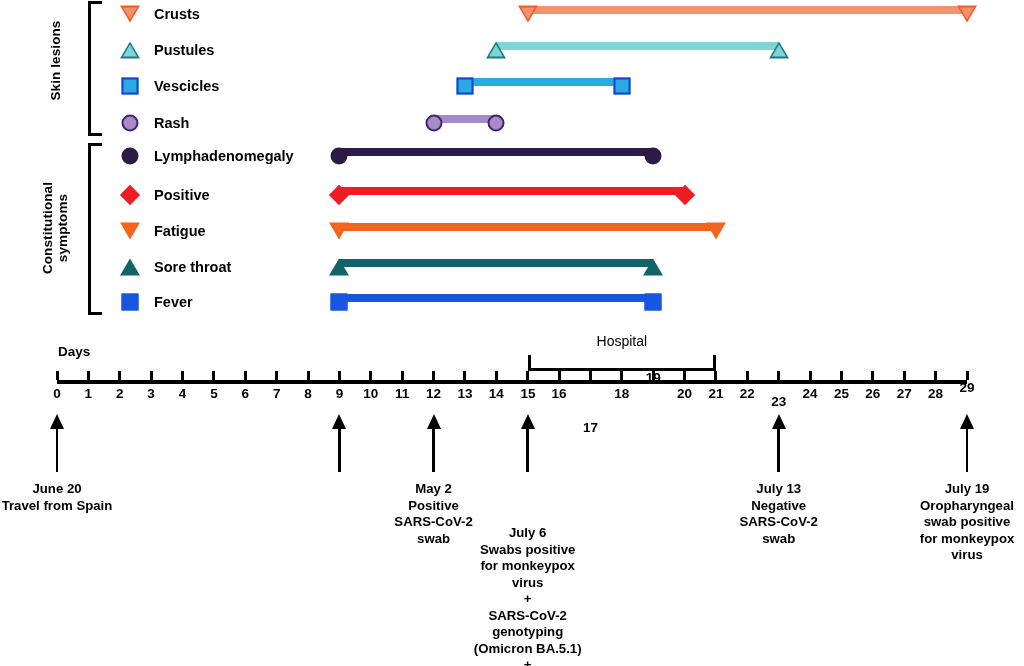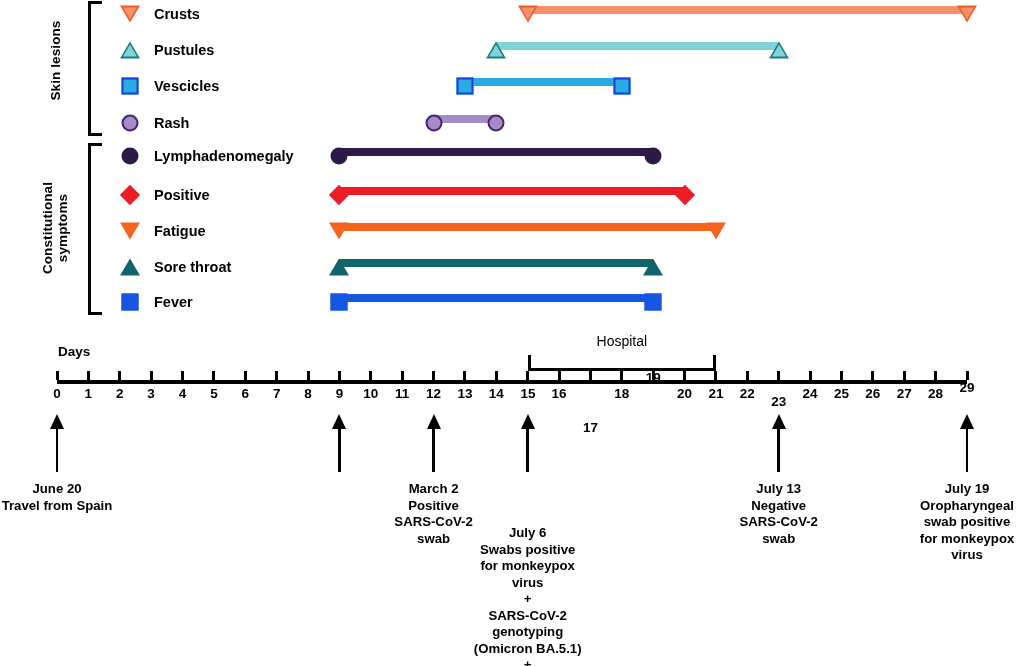--- a/index.html
+++ b/index.html
@@ -208,21 +208,21 @@
     <div id="hosp-bracket" style="left: 527.7px; top: 355px; width: 188.28px; height: 16px;"></div>
     <div id="hosp-label" style="left: 621.84px; top: 333px; width: 200px;">Hospital</div>
     <div class="ev-stem" style="left: 55.75px; top: 428px; height: 44px;"></div>
     <div class="ev-head" style="left: 57px; top: 414px;"></div>
     <div class="ev-cap" style="left: 57px; top: 481px; width: 176px;">June 20
 Travel from Spain</div>
     <div class="ev-stem" style="left: 338.17px; top: 428px; height: 44px;"></div>
     <div class="ev-head" style="left: 339.42px; top: 414px;"></div>
     <div class="ev-stem" style="left: 432.31px; top: 428px; height: 44px;"></div>
     <div class="ev-head" style="left: 433.56px; top: 414px;"></div>
-    <div class="ev-cap" style="left: 433.56px; top: 481px; width: 176px;">March 2
+    <div class="ev-cap" style="left: 433.56px; top: 481px; width: 176px;">May 2
 Positive
 SARS-CoV-2
 swab</div>
     <div class="ev-stem" style="left: 526.45px; top: 428px; height: 44px;"></div>
     <div class="ev-head" style="left: 527.7px; top: 414px;"></div>
     <div class="ev-cap" style="left: 527.7px; top: 481px; width: 176px; margin-top: 44px;">July 6
 Swabs positive
 for monkeypox
 virus
 +

